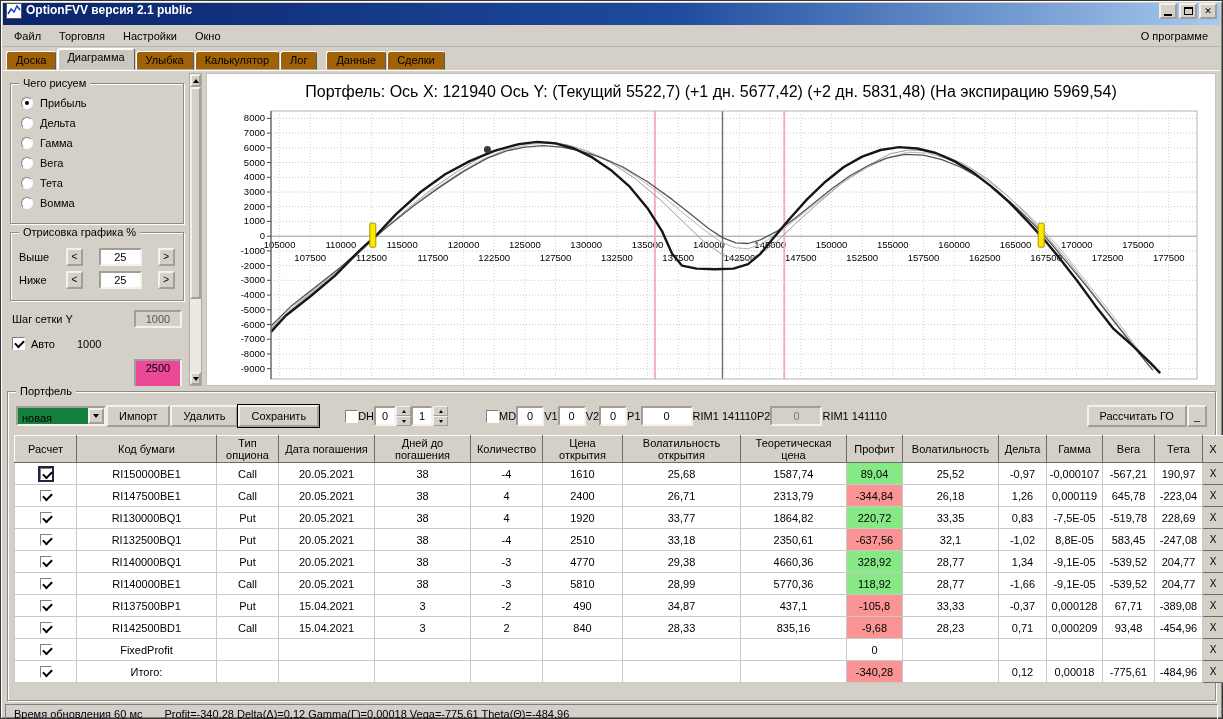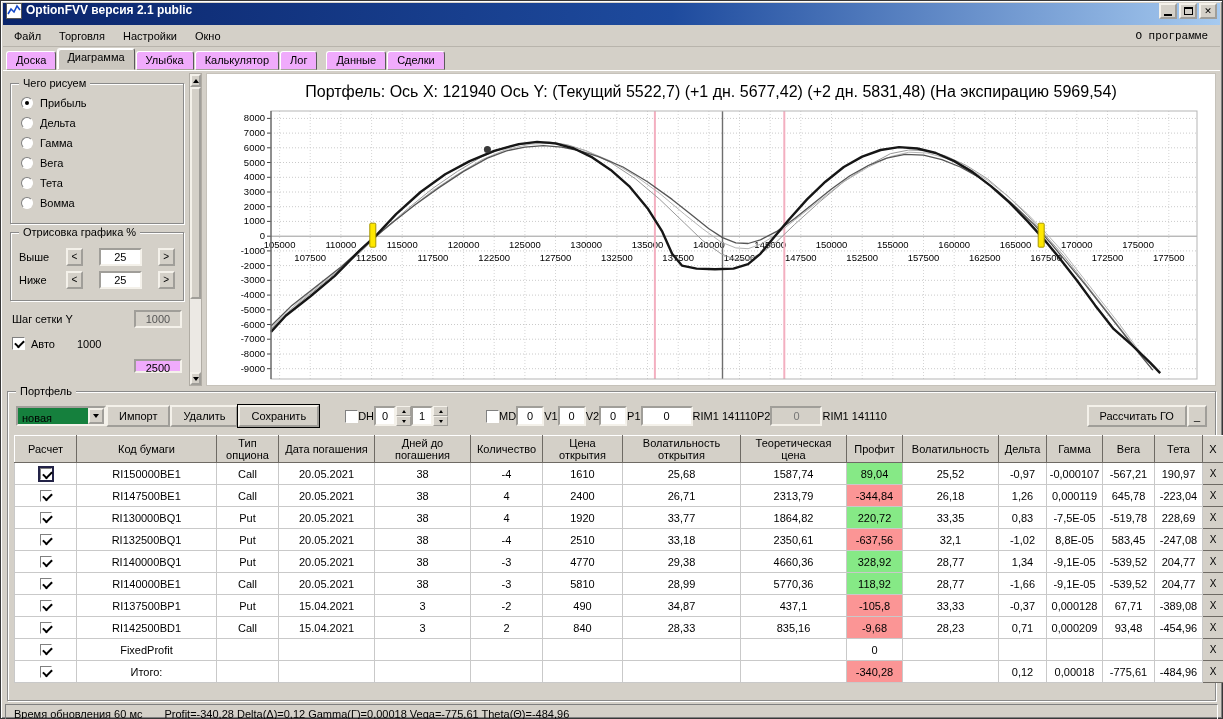--- a/index.html
+++ b/index.html
@@ -12,45 +12,45 @@
   .titlebar .title-text{font-weight:bold;font-size:12px;margin-left:4px;flex:1;white-space:nowrap;}
   .app-icon{width:16px;height:16px;display:inline-block;background:#fff;border:1px solid #555;}
   .app-icon svg{display:block;}
   .tb-btn{width:18px;height:16px;background:#d4d0c8;border:2px outset #f4f1ea;margin-left:2px;display:inline-flex;align-items:center;justify-content:center;color:#000;font-size:9px;line-height:1;cursor:default;}
   .glyph-min{width:8px;height:2px;background:#000;margin-top:8px;}
   .glyph-max{width:9px;height:8px;border:1px solid #000;border-top:2px solid #000;}
 
   
   .menubar{height:22px;display:flex;align-items:center;padding:0 2px;border-bottom:1px solid #b8b4ac;}
   .menu-item{padding:3px 9px;cursor:default;}
-  .menu-right{margin-left:auto;padding:11px 10px;font-family:Liberation Mono, monospace;}
+  .menu-right{margin-left:auto;padding:11px 10px;}
 
   
   .tabstrip{height:23px;display:flex;align-items:flex-end;padding:2px 3px 0;}
-  .tab{height:19px;padding:2px 9px 0;background:#f0abfc;border:1px solid;border-color:#fff #5a5a5a #a7a39b #fff;border-radius:3px 3px 0 0;margin-right:1px;cursor:default;white-space:nowrap;}
+  .tab{height:19px;padding:2px 9px 0;background:#a16207;border:1px solid;border-color:#fff #5a5a5a #a7a39b #fff;border-radius:3px 3px 0 0;margin-right:1px;cursor:default;white-space:nowrap;}
   .tab.checked{height:22px;border-bottom-color:#d4d0c8;box-shadow:inset 1px 1px 0 #fff;font-weight:normal;position:relative;z-index:2;background:#cbc7bf;}
   .tab:nth-child(6){margin-left:8px;}
 
   
   .main{height:318px;position:relative;border-top:1px solid #fff;}
   .left-panel{position:absolute;left:5px;top:4px;bottom:2px;width:178px;overflow:hidden;}
   .groupbox{position:relative;border:1px solid #8a8a8a;box-shadow:1px 1px 0 #fff, inset 1px 1px 0 #fff;margin:8px 2px 0;padding:10px 8px 6px;}
   .groupbox>.gb-title{position:absolute;top:-7px;left:8px;background:#d4d0c8;padding:0 4px;white-space:nowrap;}
   .opt-row{display:flex;align-items:center;gap:7px;margin:3px 2px 8px;cursor:default;}
   .radio{width:12px;height:12px;border-radius:50%;background:#fff;border:1px solid;border-color:#808080 #fff #fff #808080;position:relative;flex:none;}
   .radio.checked::after{content:"";position:absolute;left:3px;top:3px;width:4px;height:4px;border-radius:50%;background:#000;}
   .cb{width:13px;height:13px;background:#fff;border:1px solid;border-color:#808080 #fff #fff #808080;position:relative;flex:none;display:inline-block;}
   .cb.checked::after{content:"";position:absolute;left:2px;top:2px;width:7px;height:4px;border-left:2px solid #000;border-bottom:2px solid #000;transform:rotate(-45deg);}
   .pct-row{display:flex;align-items:center;gap:16px;margin:5px 0;}
   .pct-row .lab{width:32px;}
   .mini-btn{width:18px;height:18px;background:#d4d0c8;border:2px outset #f4f1ea;display:inline-flex;align-items:center;justify-content:center;font-size:10px;line-height:1;cursor:default;}
   .val-box{width:44px;height:18px;border:2px inset #f4f1ea;background:#fff;text-align:center;line-height:14px;}
   .step-row{display:flex;align-items:center;margin:9px 4px 0;}
   .box-disabled{width:48px;height:18px;border:2px inset #f4f1ea;background:#d4d0c8;color:#555;text-align:center;line-height:14px;margin-left:auto;}
-  .box-white{width:48px;height:14px;border:2px inset #f4f1ea;background:#f0abfc;text-align:center;line-height:14px;margin-left:auto;}
+  .box-white{width:48px;height:34px;border:2px inset #f4f1ea;background:#ec4899;text-align:center;line-height:14px;margin-left:auto;}
   .auto-val{margin-left:22px;}
 
   
   .vscroll{position:absolute;left:186px;top:2px;bottom:2px;width:13px;background:#ece9e4;border:1px solid #b0aca4;}
   .vs-btn{position:absolute;left:0;width:11px;height:13px;background:#d4d0c8;border:2px outset #f4f1ea;display:flex;align-items:center;justify-content:center;}
   .vs-up{top:0;}
   .vs-down{bottom:0;}
   .vs-thumb{position:absolute;left:0;top:13px;width:11px;height:212px;background:#d4d0c8;border:2px outset #f4f1ea;}
   .tri-up{width:0;height:0;border-left:3px solid transparent;border-right:3px solid transparent;border-bottom:4px solid #000;}
   .tri-down{width:0;height:0;border-left:3px solid transparent;border-right:3px solid transparent;border-top:4px solid #000;}

